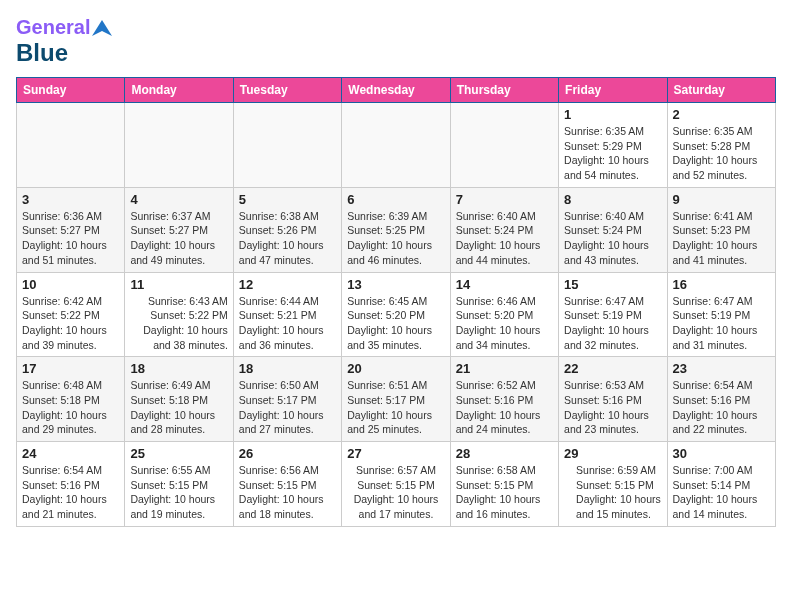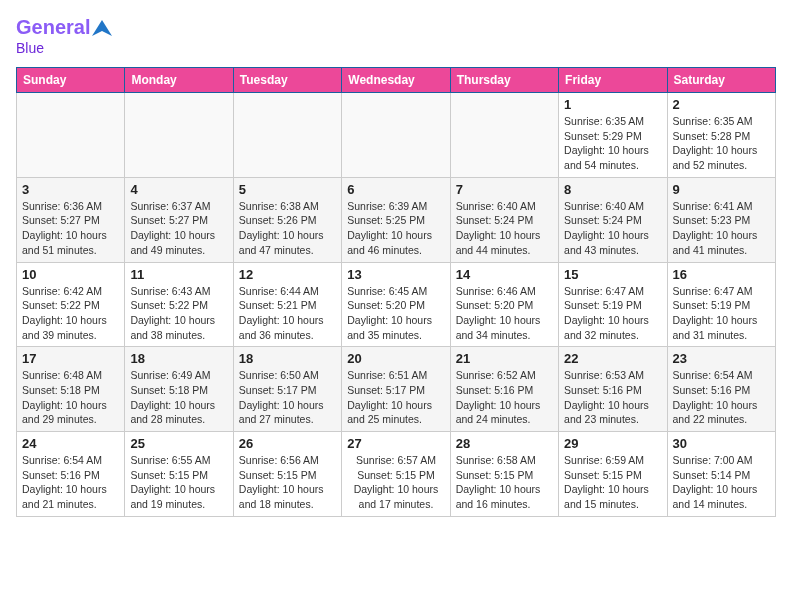--- a/index.html
+++ b/index.html
@@ -83,21 +83,21 @@
 
 <div class="header">
   <div class="logo">
     <div class="logo-line">
       <span style="font-size:20px;font-weight:bold;color:#8b5cf6;">General</span>
       <svg width="20" height="20" viewBox="0 0 20 20" style="margin-left:2px;">
         <polygon points="10,2 20,18 10,13 0,18" fill="#2176c7"></polygon>
       </svg>
     </div>
     <div>
-      <span style="font-size:14px;font-weight:normal;color:#6d28d9;">Blue</span>
+      <span style="font-size:24px;font-weight:bold;color:#0c4a6e;">Blue</span>
     </div>
   </div>
   <div class="title-block">
     <div class="month-title"></div>
     <div class="location-title"></div>
   </div>
 </div>
 
 <table class="calendar">
   <thead>
@@ -177,21 +177,21 @@
       </tr>
       <tr>
         <td>
           <div class="day-num">10</div>
           <div class="day-info" style="white-space: pre-wrap;">Sunrise: 6:42 AM
 Sunset: 5:22 PM
 Daylight: 10 hours and 39 minutes.</div>
         </td>
         <td>
           <div class="day-num">11</div>
-          <div class="day-info" style="white-space: pre-wrap;">Sunrise: 6:43 AM
+          <div class="day-info" style="white-space: pre-wrap; text-align: right;">Sunrise: 6:43 AM
 Sunset: 5:22 PM
 Daylight: 10 hours and 38 minutes.</div>
         </td>
         <td>
           <div class="day-num">12</div>
           <div class="day-info" style="white-space: pre-wrap;">Sunrise: 6:44 AM
 Sunset: 5:21 PM
 Daylight: 10 hours and 36 minutes.</div>
         </td>
         <td>
@@ -289,21 +289,21 @@
 Daylight: 10 hours and 17 minutes.</div>
         </td>
         <td>
           <div class="day-num">28</div>
           <div class="day-info" style="white-space: pre-wrap;">Sunrise: 6:58 AM
 Sunset: 5:15 PM
 Daylight: 10 hours and 16 minutes.</div>
         </td>
         <td>
           <div class="day-num">29</div>
-          <div class="day-info" style="white-space: pre-wrap;">Sunrise: 6:59 AM
+          <div class="day-info" style="white-space: pre-wrap; margin-left: 12px;">Sunrise: 6:59 AM
 Sunset: 5:15 PM
 Daylight: 10 hours and 15 minutes.</div>
         </td>
         <td>
           <div class="day-num">30</div>
           <div class="day-info" style="white-space: pre-wrap;">Sunrise: 7:00 AM
 Sunset: 5:14 PM
 Daylight: 10 hours and 14 minutes.</div>
         </td>
       </tr>

